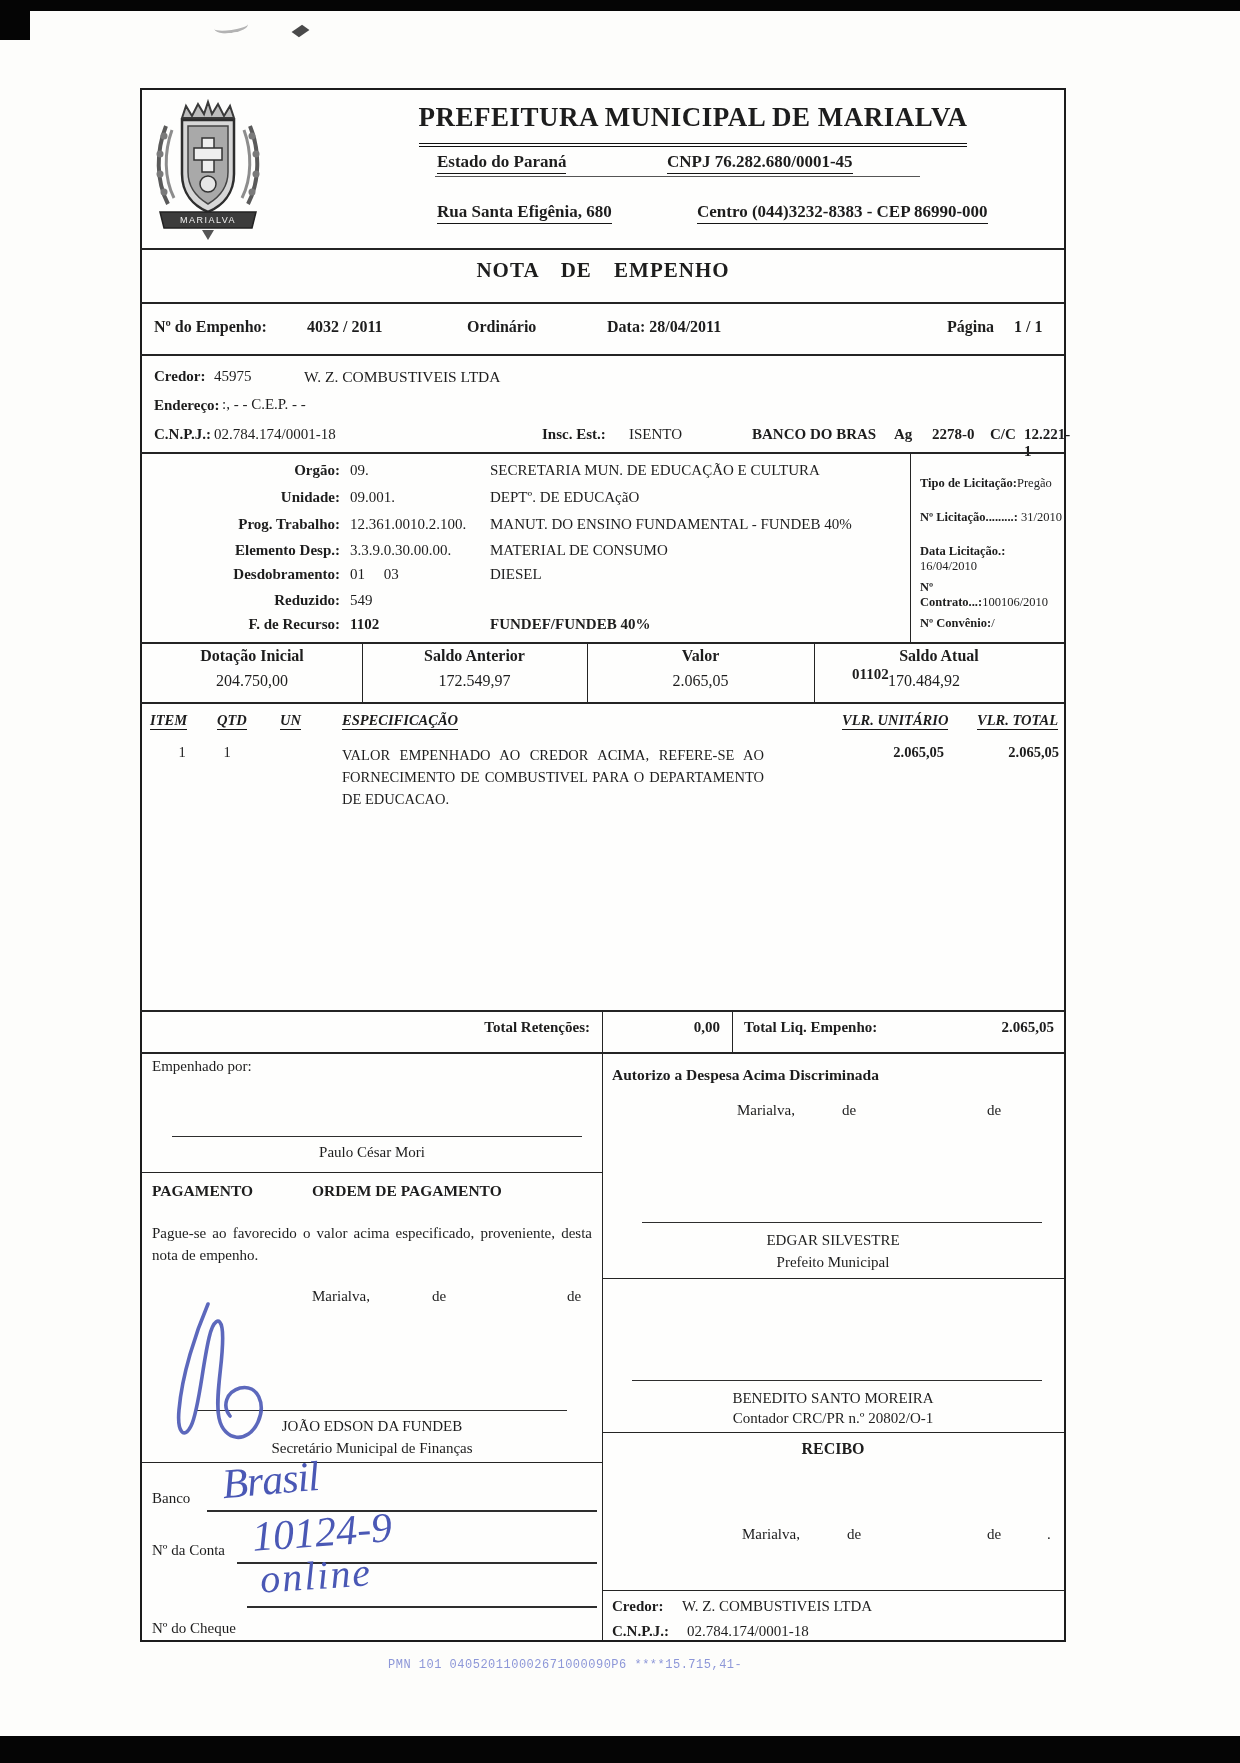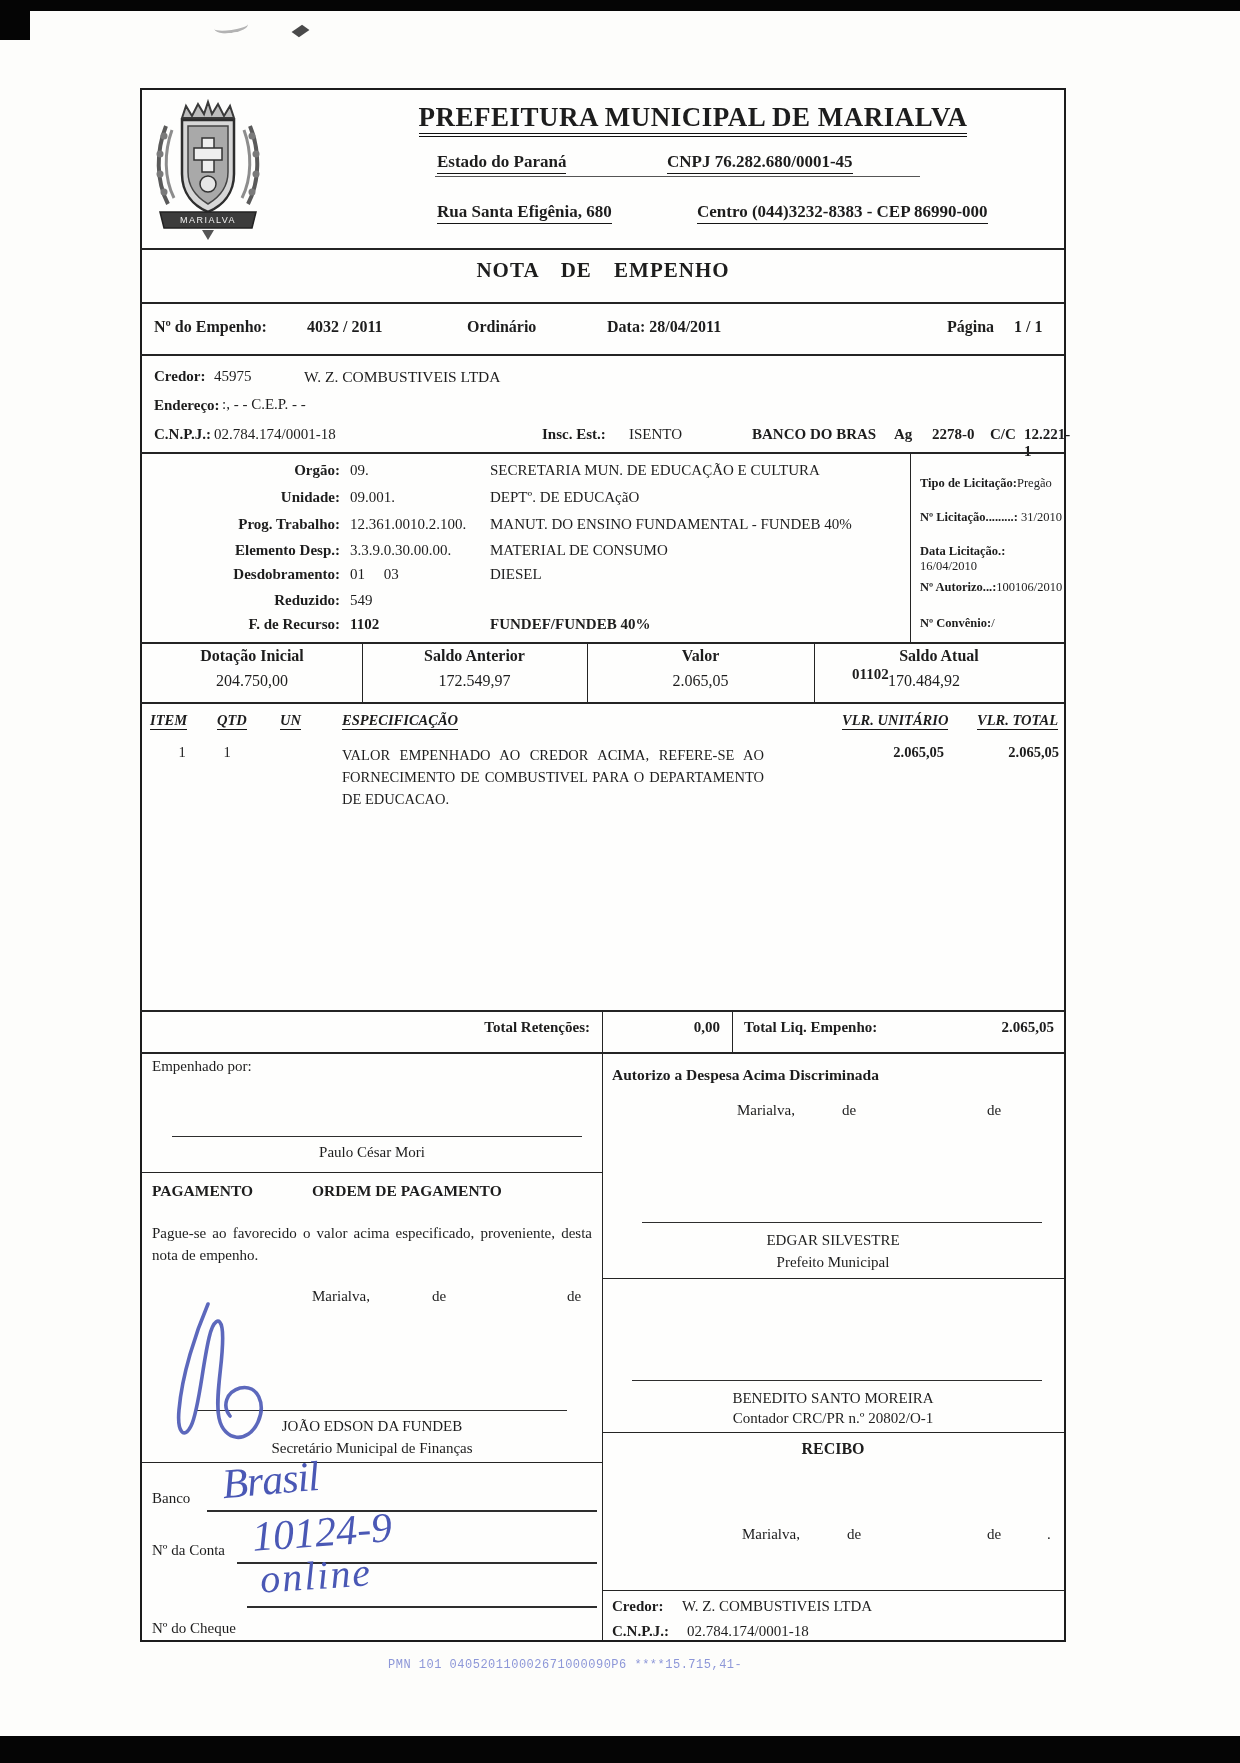--- a/index.html
+++ b/index.html
@@ -9,21 +9,21 @@
   .b{font-weight:bold;}
   .ctr{text-align:center;}
   .jst{text-align:justify;}
   .r{text-align:right;}
   .form{position:absolute;left:140px;top:88px;width:922px;height:1550px;
         border:2px solid #1c1c1c;background:#fefefd;font-size:15px;}
   .hline{position:absolute;height:0;border-top:2px solid #242424;}
   .hline.thin{border-top-width:1.5px;}
   .vline{position:absolute;width:0;border-left:1.5px solid #242424;}
   .sigline{position:absolute;height:0;border-top:1.5px solid #2e2e2e;}
-  .dblu{border-bottom:4px double #111;padding-bottom:1px;text-align:right;}
+  .dblu{border-bottom:4px double #111;padding-bottom:11px;text-align:right;}
   .u{border-bottom:1.5px solid #151515;padding-bottom:1px;}
   .iu{font-style:italic;font-weight:bold;border-bottom:1.5px solid #151515;padding-bottom:0px;}
   .hand{position:absolute;color:#4a58b5;font-style:italic;font-family:"Liberation Serif",serif;}
   .lic{font-size:12.5px;}
   .blackbar{position:absolute;background:#050505;}
   .smallcell{font-size:14.5px;}
 </style>
 </head>
 <body>
 
@@ -139,21 +139,21 @@
         <span class="abs b" style="left:348px;top:0;">FUNDEF/FUNDEB 40%</span>
       </div>
       <div class="abs b" style="left:710px;top:540px;margin-top:36px;">01102</div>
     </div>
 
     <div class="vline" style="left:768px;top:362px;height:190px;"></div>
     <div>
       <div class="abs lic" style="left:778px;top:386px;"><span class="b">Tipo de Licitação:</span><span>Pregão</span></div>
       <div class="abs lic" style="left:778px;top:420px;"><span class="b">Nº Licitação.........:</span> <span>31/2010</span></div>
       <div class="abs lic" style="left:778px;top:454px;"><span class="b">Data Licitação.:</span> <span>16/04/2010</span></div>
-      <div class="abs lic" style="left:778px;top:490px;"><span class="b">Nº Autorizo...:</span><span>100106/2010</span></div>
+      <div class="abs lic" style="left:778px;top:490px;"><span class="b">Nº Contrato...:</span><span>100106/2010</span></div>
       <div class="abs lic" style="left:778px;top:526px;"><span class="b">Nº Convênio:</span><span>/</span></div>
     </div>
     <div class="hline" style="left:-2px;top:552px;width:924px;"></div>
 
     <div>
       <div class="abs ctr b" style="left:0;top:557px;width:220px;font-size:16px;">Dotação Inicial</div>
       <div class="abs ctr b" style="left:220px;top:557px;width:225px;font-size:16px;">Saldo Anterior</div>
       <div class="abs ctr b" style="left:445px;top:557px;width:227px;font-size:16px;">Valor</div>
       <div class="abs ctr b" style="left:672px;top:557px;width:250px;font-size:16px;">Saldo Atual</div>
       <div class="abs ctr" style="left:0;top:582px;width:220px;font-size:16px;">204.750,00</div>

